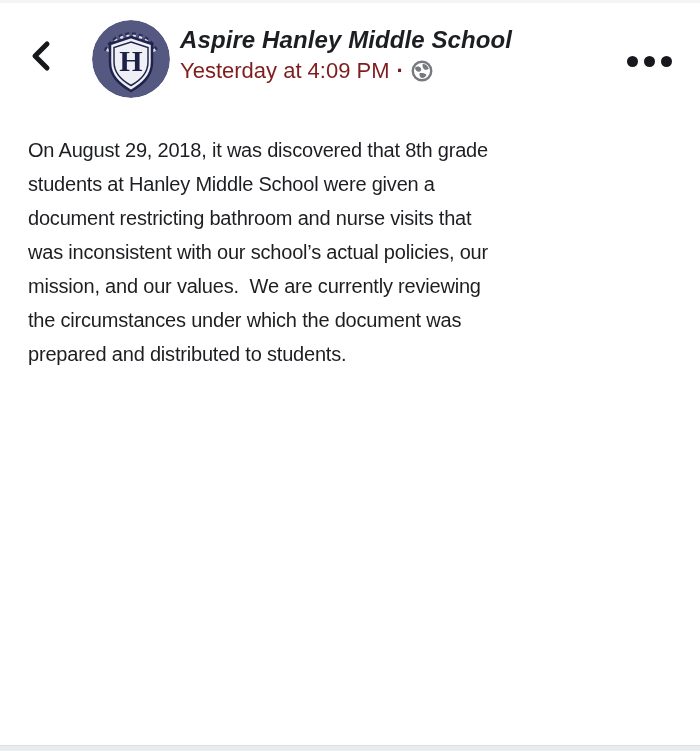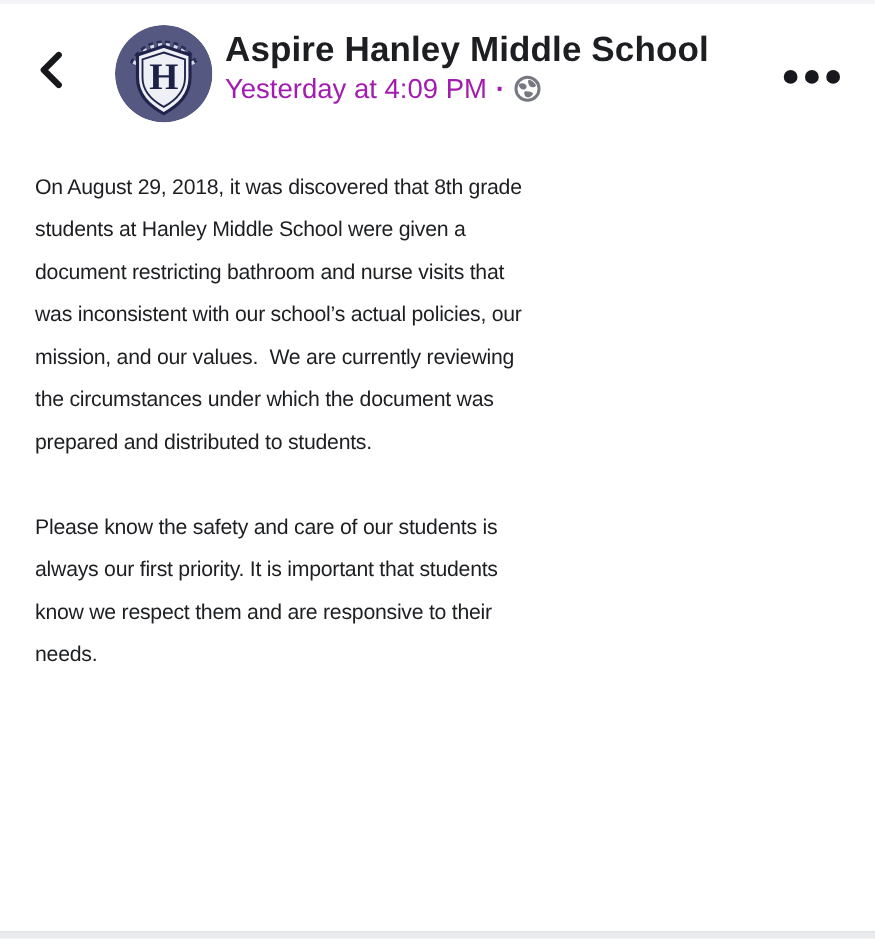--- a/index.html
+++ b/index.html
@@ -51,33 +51,34 @@
     border-radius: 50%;
     overflow: hidden;
     cursor: pointer;
   }
   .header-text {
     position: absolute;
     left: 180px;
     top: 26px;
   }
   .page-title {
-    font-size: 28px;
+    font-size: 24px;
     font-weight: bold;
     color: #1c1e21;
     letter-spacing: 0.1px;
     line-height: 28px;
     cursor: pointer;
+    font-style: italic;
   }
   .sub-row {
     margin-top: 5px;
     display: flex;
     align-items: center;
     font-size: 22px;
-    color: #a21caf;
+    color: #7f1d1d;
     line-height: 24px;
   }
   .sub-row .sep {
     margin: 0 7px;
     font-weight: bold;
   }
   .globe {
     width: 22px;
     height: 22px;
     display: inline-block;
@@ -99,21 +100,21 @@
     border-radius: 50%;
     background: #16181d;
   }
   
   .post {
     padding: 0 28px;
     margin-top: 29px;
   }
   .post p {
     margin: 0 0 34px 0;
-    font-size: 17px;
+    font-size: 20px;
     line-height: 34px;
     color: #1c1e21;
     white-space: pre-wrap;
     letter-spacing: -0.2px;
   }
   
   .bottom-strip {
     position: absolute;
     left: 0; right: 0; bottom: 0;
     height: 5px;
@@ -178,19 +179,15 @@
 </div>
 
 <div class="post">
   <p>On August 29, 2018, it was discovered that 8th grade
 students at Hanley Middle School were given a
 document restricting bathroom and nurse visits that
 was inconsistent with our school’s actual policies, our
 mission, and our values.  We are currently reviewing
 the circumstances under which the document was
 prepared and distributed to students.</p>
-  <p>Please know the safety and care of our students is
-always our first priority. It is important that students
-know we respect them and are responsive to their
-needs.</p>
 </div>
 
 <div class="bottom-strip"></div>
 
 </body></html>

